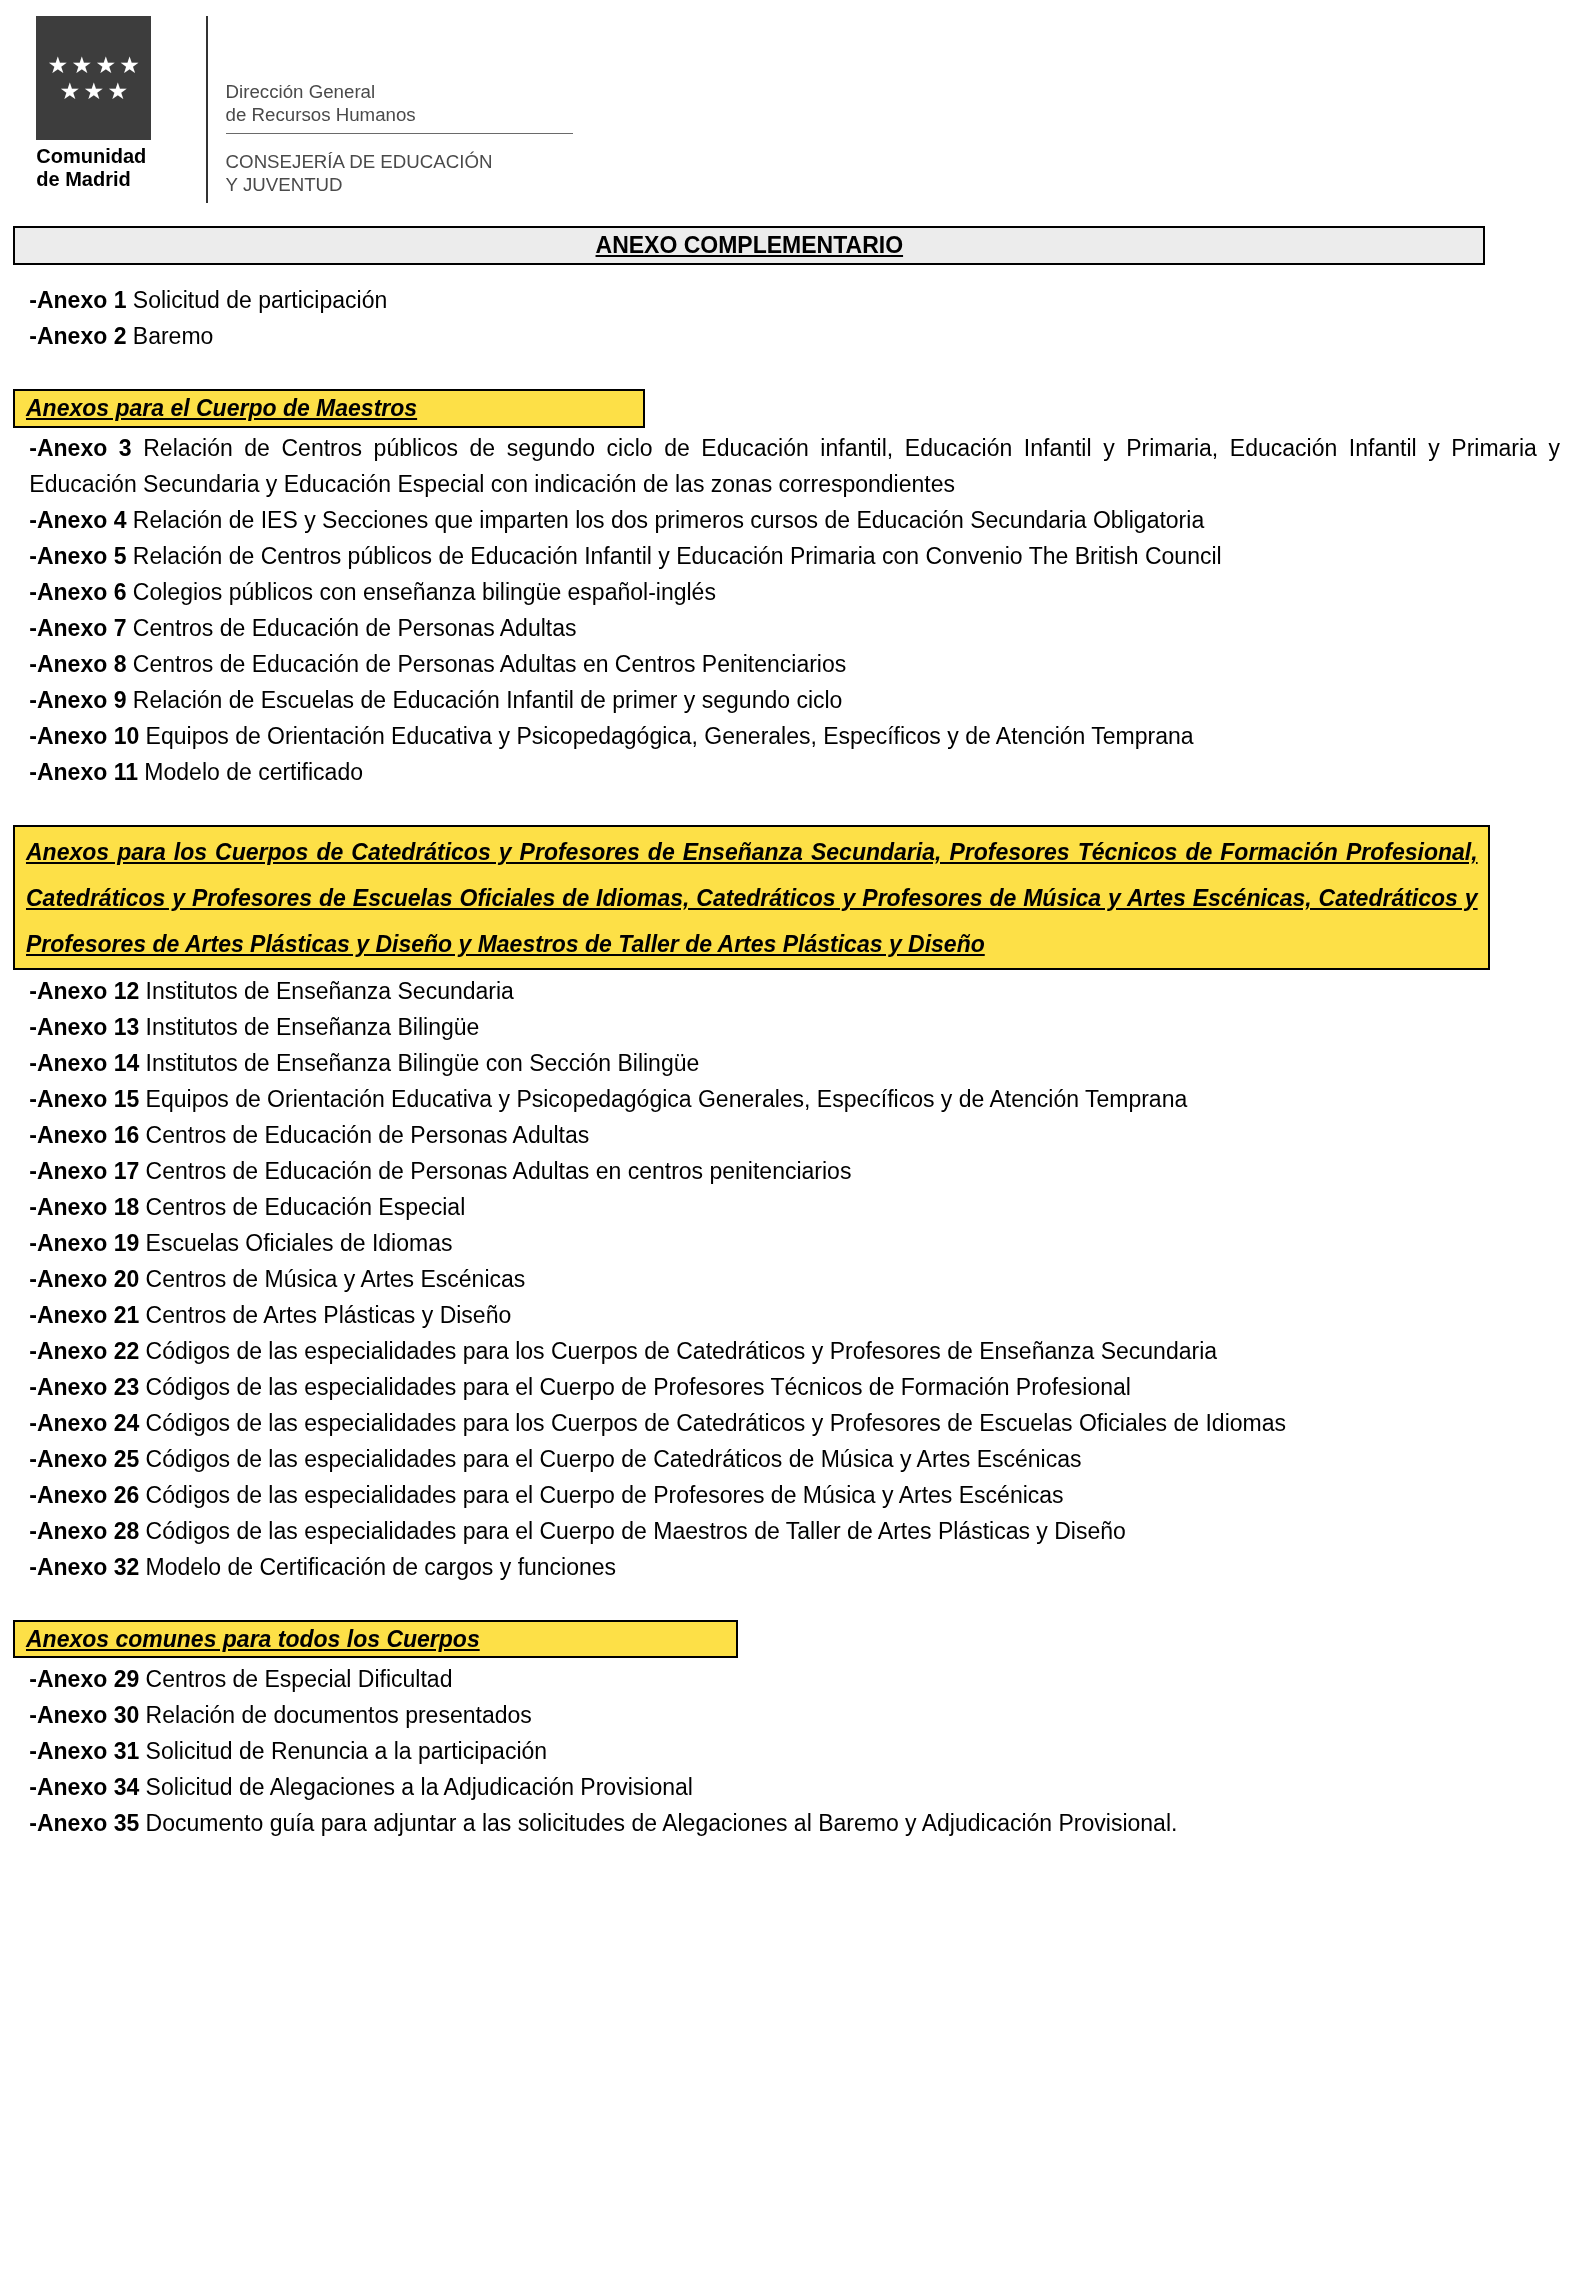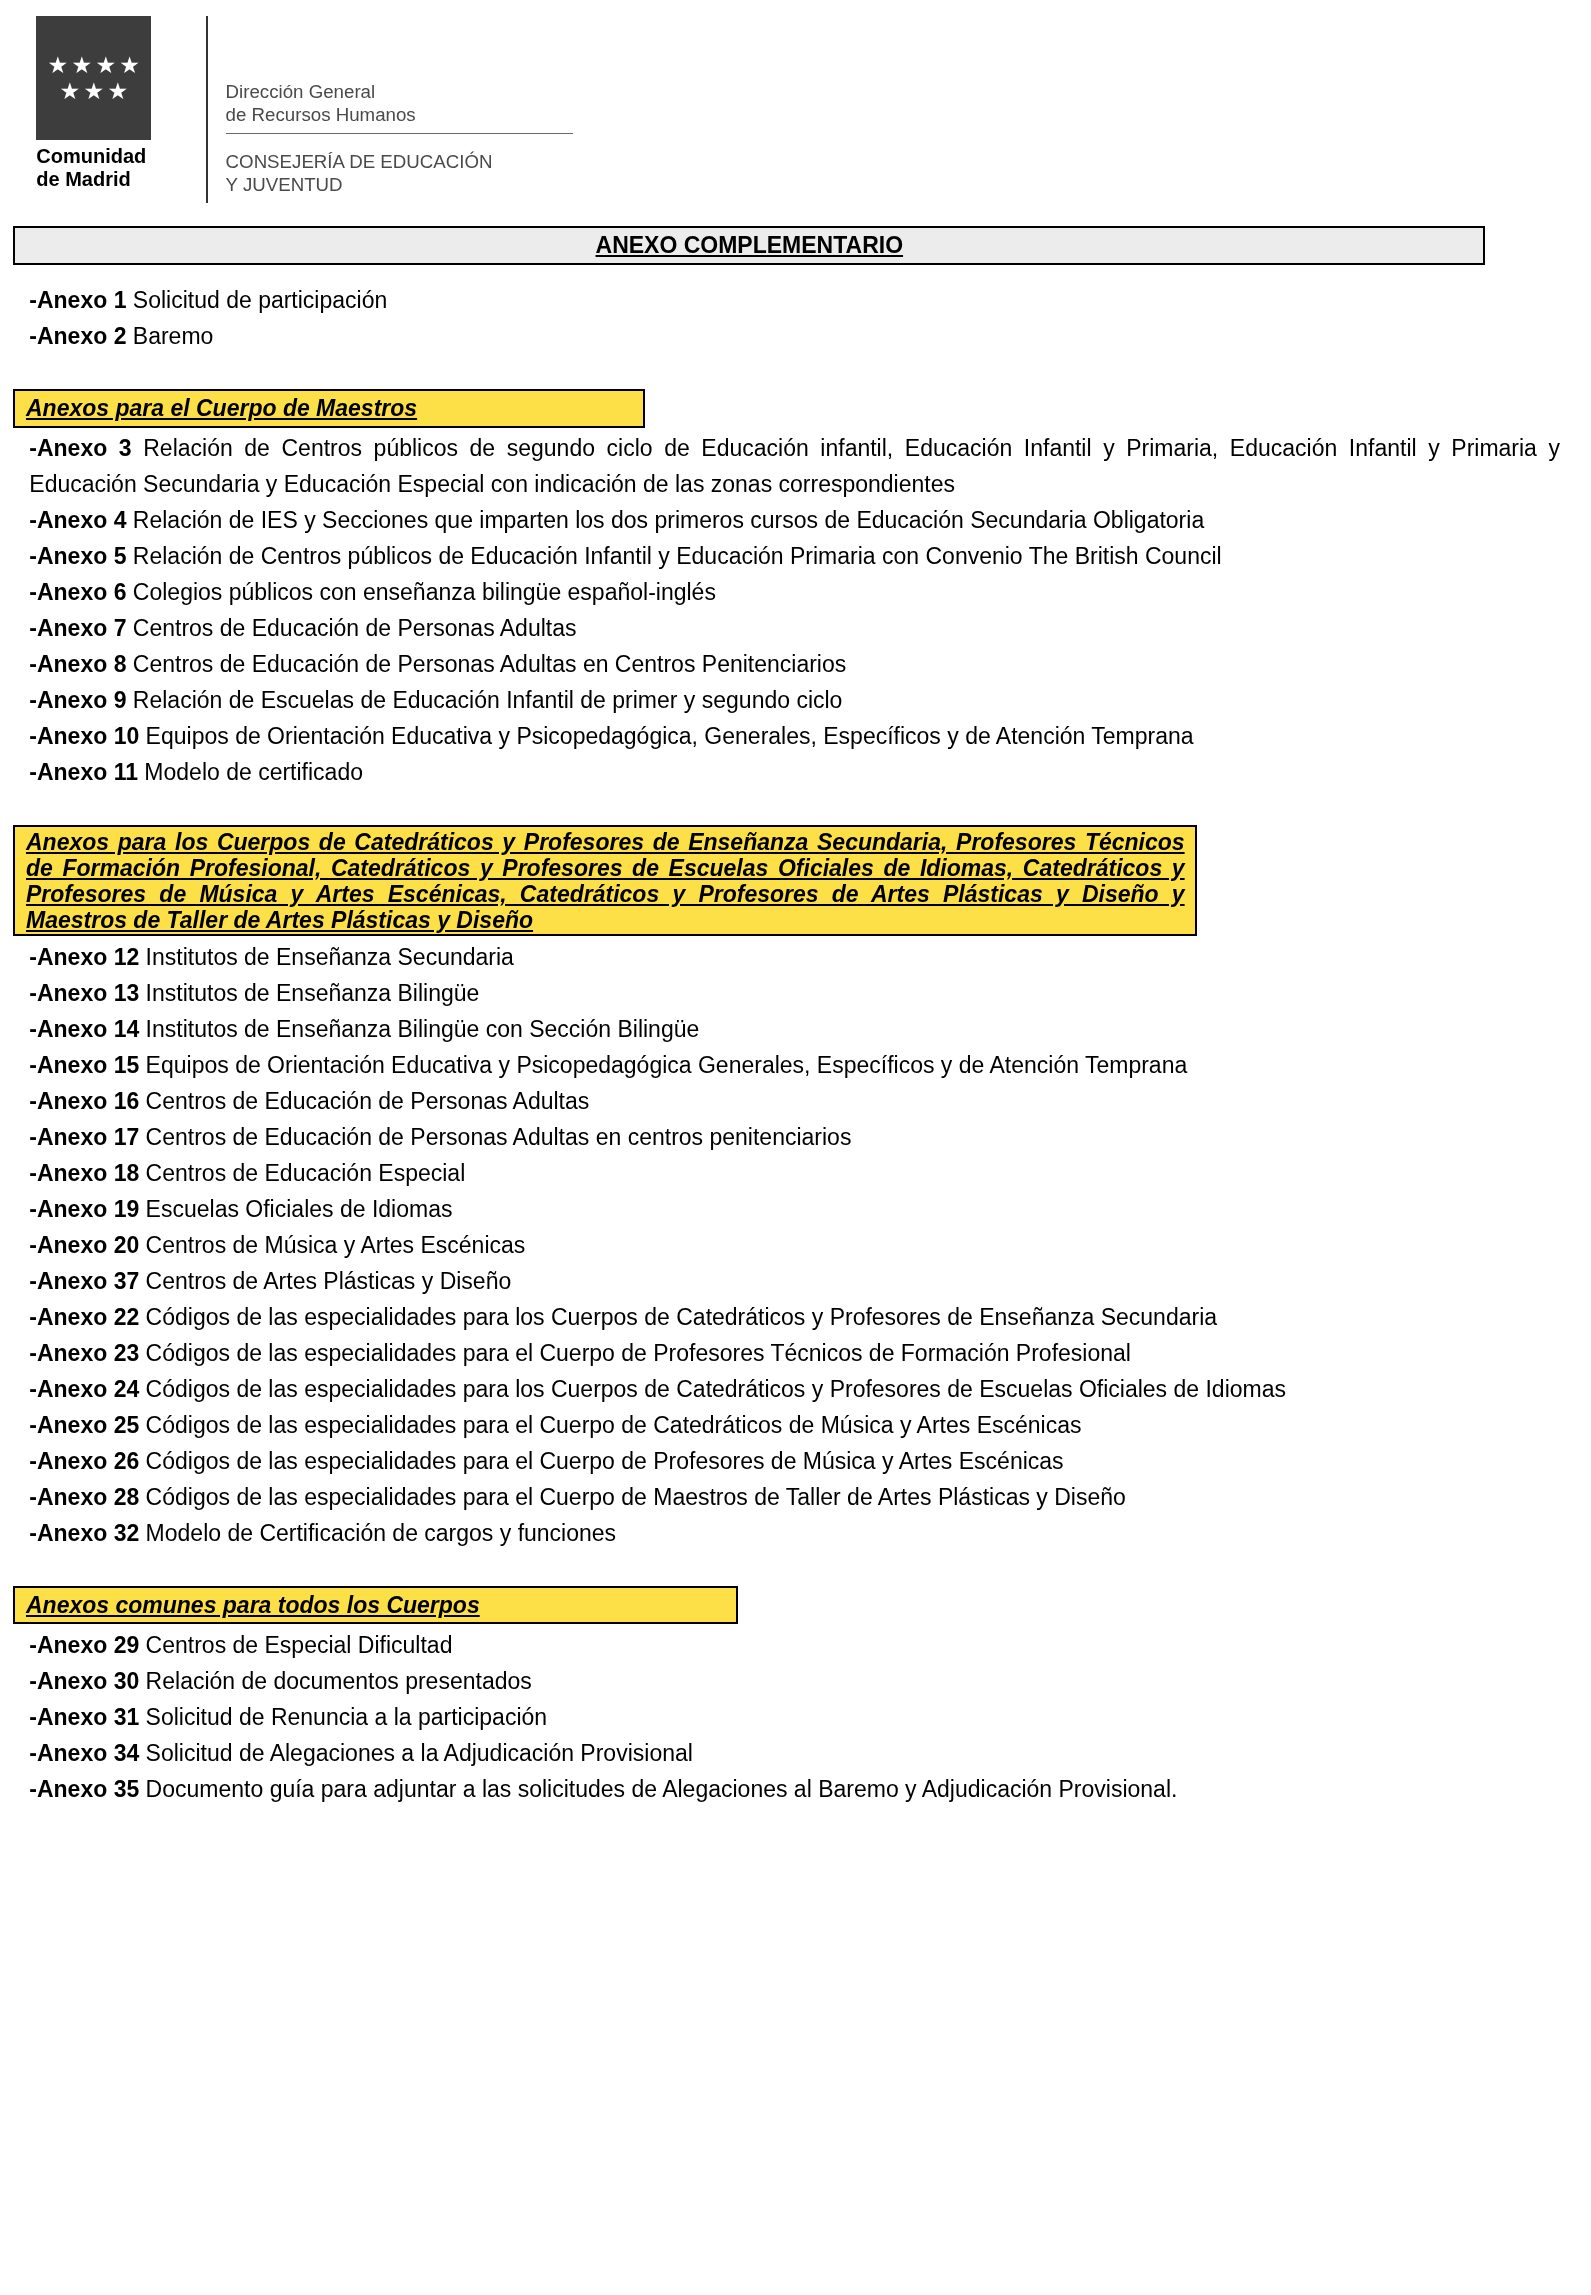--- a/index.html
+++ b/index.html
@@ -108,21 +108,21 @@
     background: #fde047;
     font-weight: bold;
     font-style: italic;
     text-decoration: underline;
     font-size: 23px;
     line-height: 32px;
     padding: 1.3px 10.7px;
     margin-bottom: 2.7px;
   }
   [data-name="sections"] > section:nth-child(1) .heading-box { width: 632px; }
-  [data-name="sections"] > section:nth-child(2) .heading-box { width: 1184px; text-align: justify; line-height: 26px; margin-top: 12px; }
+  [data-name="sections"] > section:nth-child(2) .heading-box { width: 1477px; text-align: justify; line-height: 46px; margin-top: 12px; }
   [data-name="sections"] > section:nth-child(3) .heading-box { width: 725px; }
 </style>
 </head>
 <body>
 
 <div class="page" data-name="document-page">
 
   <header class="doc-header" data-name="document-header">
     <div class="logo-block" data-name="madrid-logo">
       <div class="flag" data-name="madrid-flag-icon">
@@ -199,21 +199,21 @@
   <p class="item" data-name="anexo-item"><span class="lbl" data-name="anexo-label">-Anexo 16</span><span class="txt" data-name="anexo-text"> Centros de Educación de Personas Adultas</span></p>
 
   <p class="item" data-name="anexo-item"><span class="lbl" data-name="anexo-label">-Anexo 17</span><span class="txt" data-name="anexo-text"> Centros de Educación de Personas Adultas en centros penitenciarios</span></p>
 
   <p class="item" data-name="anexo-item"><span class="lbl" data-name="anexo-label">-Anexo 18</span><span class="txt" data-name="anexo-text"> Centros de Educación Especial</span></p>
 
   <p class="item" data-name="anexo-item"><span class="lbl" data-name="anexo-label">-Anexo 19</span><span class="txt" data-name="anexo-text"> Escuelas Oficiales de Idiomas</span></p>
 
   <p class="item" data-name="anexo-item"><span class="lbl" data-name="anexo-label">-Anexo 20</span><span class="txt" data-name="anexo-text"> Centros de Música y Artes Escénicas</span></p>
 
-  <p class="item" data-name="anexo-item"><span class="lbl" data-name="anexo-label">-Anexo 37</span><span class="txt" data-name="anexo-text"> Centros de Artes Plásticas y Diseño</span></p>
+  <p class="item" data-name="anexo-item"><span class="lbl" data-name="anexo-label">-Anexo 21</span><span class="txt" data-name="anexo-text"> Centros de Artes Plásticas y Diseño</span></p>
 
   <p class="item" data-name="anexo-item"><span class="lbl" data-name="anexo-label">-Anexo 22</span><span class="txt" data-name="anexo-text"> Códigos de las especialidades para los Cuerpos de Catedráticos y Profesores de Enseñanza Secundaria</span></p>
 
   <p class="item" data-name="anexo-item"><span class="lbl" data-name="anexo-label">-Anexo 23</span><span class="txt" data-name="anexo-text"> Códigos de las especialidades para el Cuerpo de Profesores Técnicos de Formación Profesional</span></p>
 
   <p class="item" data-name="anexo-item"><span class="lbl" data-name="anexo-label">-Anexo 24</span><span class="txt" data-name="anexo-text"> Códigos de las especialidades para los Cuerpos de Catedráticos y Profesores de Escuelas Oficiales de Idiomas</span></p>
 
   <p class="item" data-name="anexo-item"><span class="lbl" data-name="anexo-label">-Anexo 25</span><span class="txt" data-name="anexo-text"> Códigos de las especialidades para el Cuerpo de Catedráticos de Música y Artes Escénicas</span></p>
 
   <p class="item" data-name="anexo-item"><span class="lbl" data-name="anexo-label">-Anexo 26</span><span class="txt" data-name="anexo-text"> Códigos de las especialidades para el Cuerpo de Profesores de Música y Artes Escénicas</span></p>

